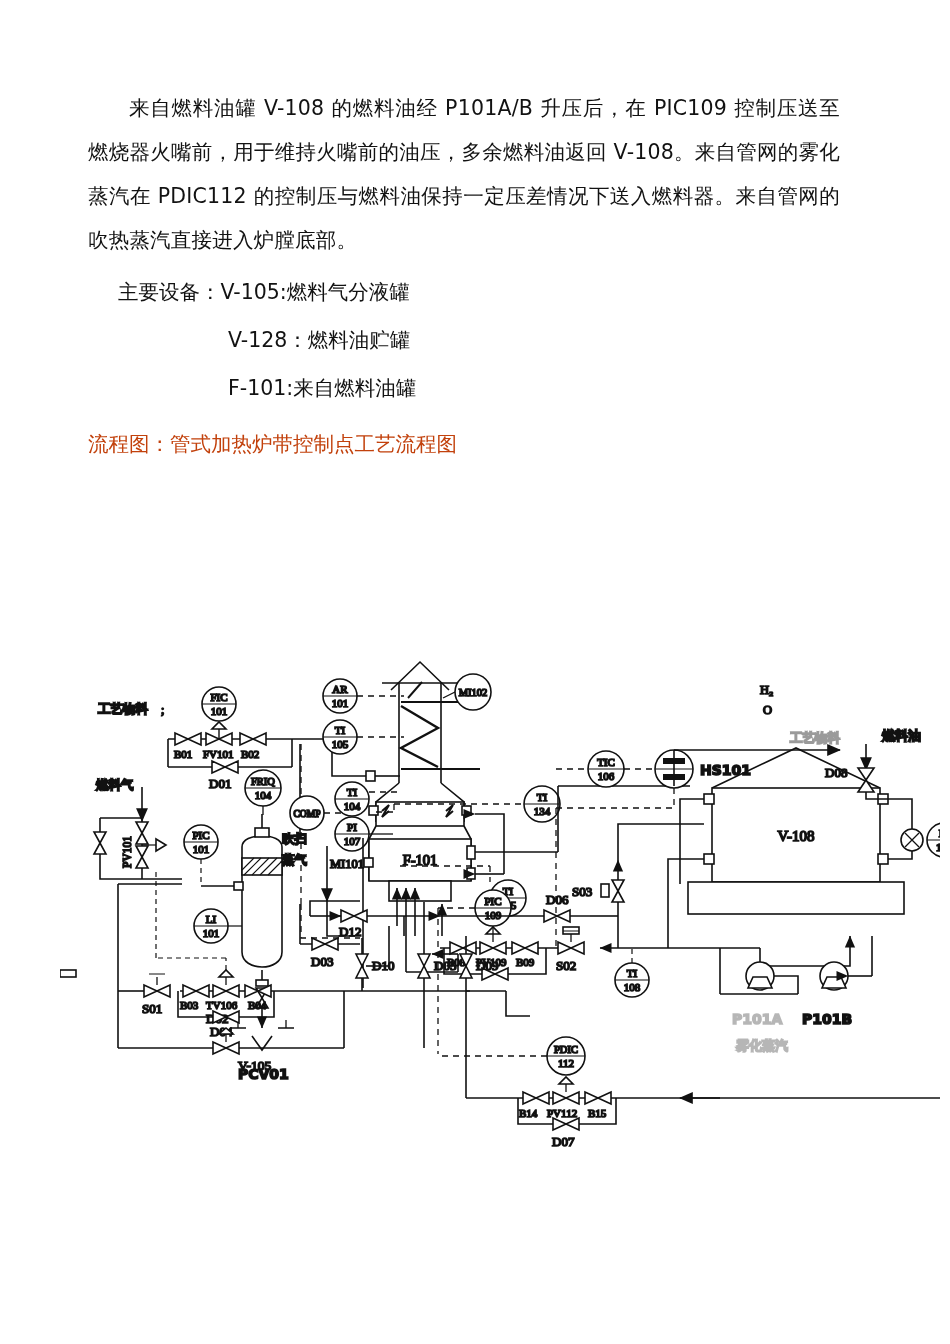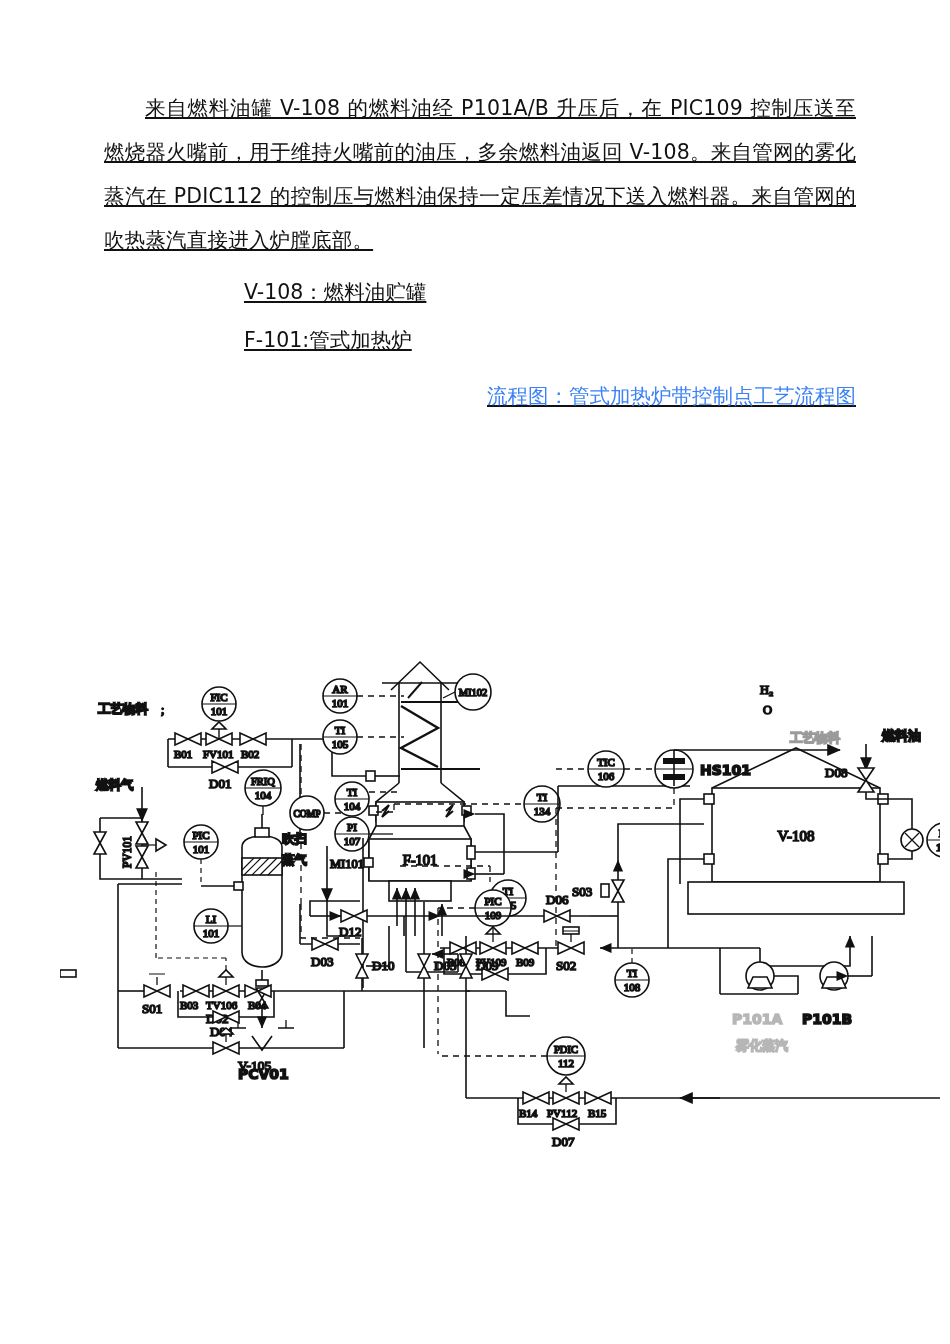--- a/index.html
+++ b/index.html
@@ -12,21 +12,21 @@
     position:relative;
     overflow:hidden;
   }
   .page{
     position:absolute;inset:0;
     padding:0;
   }
   
   .prose{
     position:absolute;
-    left:104px;top:86px;width:752px;text-decoration:underline;
+    left:88px;top:86px;width:752px;
   }
   .para{
     font-size:20.5px;
     line-height:44px;
     text-align:justify;
     text-indent:2em;
     letter-spacing:.2px;
     margin:0 0 0 0;
     color:#121212;
   }
@@ -40,23 +40,22 @@
     line-height:48px;
     color:#121212;
     white-space:nowrap;
   }
   .eq-line.first{ padding-left:30px; }
   .eq-line.indent{ padding-left:140px; }
   .flow-title{
     font-size:20.5px;
     line-height:48px;
     margin-top:8px;
-    color:#3b82f6;
+    color:#c2410c;
     padding-left:0px;
-    text-align:right;
   }
   
   .diagram{
     position:absolute;
     left:60px;top:636px;
     width:880px;height:520px;
   }
   .diagram svg{display:block;}
   text{ font-family:"Liberation Serif","DejaVu Serif",serif; fill:#111; }
   .lbl-cn{ font-family:"DejaVu Sans","Liberation Sans",sans-serif; font-weight:700; }
@@ -65,22 +64,23 @@
 </style>
 </head>
 <body>
 
 <div class="page">
 
   <div class="prose">
     <p class="para">来自燃料油罐 V-108 的燃料油经 P101A/B 升压后，在 PIC109 控制压送至燃烧器火嘴前，用于维持火嘴前的油压，多余燃料油返回 V-108。来自管网的雾化蒸汽在 PDIC112 的控制压与燃料油保持一定压差情况下送入燃料器。来自管网的吹热蒸汽直接进入炉膛底部。</p>
 
     <div class="eq-list">
-      <div class="eq-line indent">V-108：燃料油贮罐</div>
-      <div class="eq-line indent">F-101:管式加热炉</div>
+      <div class="eq-line first"><span>主要设备：</span><span>V-105:燃料气分液罐</span></div>
+      <div class="eq-line indent">V-128：燃料油贮罐</div>
+      <div class="eq-line indent">F-101:来自燃料油罐</div>
     </div>
 
     <div class="flow-title">流程图：管式加热炉带控制点工艺流程图</div>
   </div>
 
   <div class="diagram">
   <svg width="880" height="520" viewBox="0 0 880 520" xmlns="http://www.w3.org/2000/svg" stroke="#111" fill="none" stroke-width="1.6" stroke-linecap="butt">
 
     <defs>
       <marker id="ar" markerWidth="9" markerHeight="9" refX="8" refY="4.5" orient="auto">

